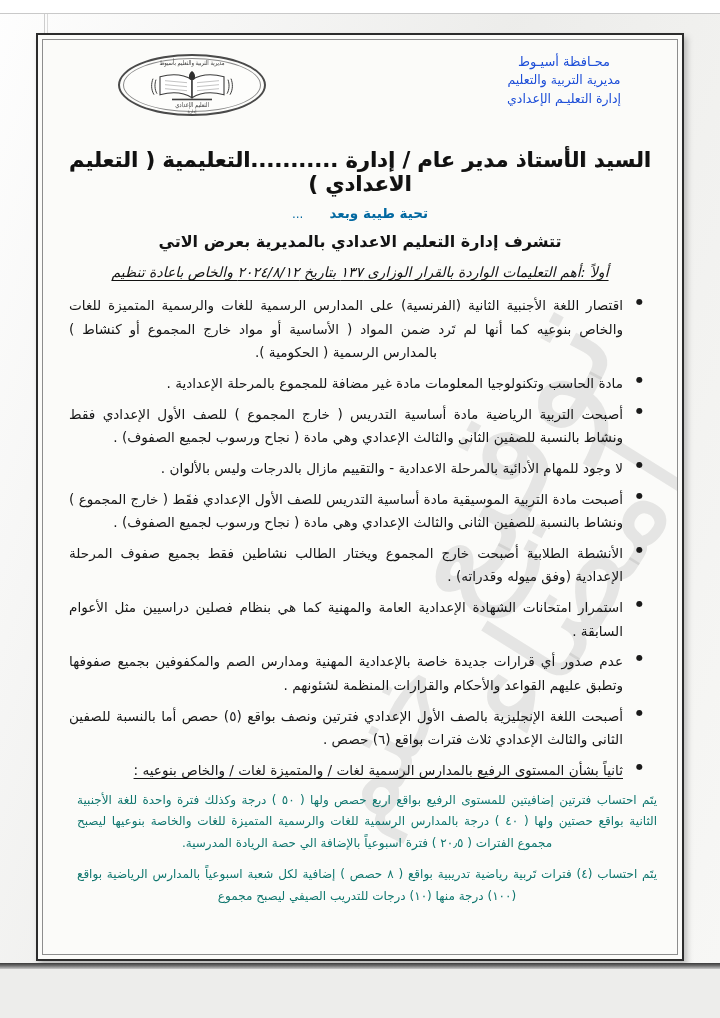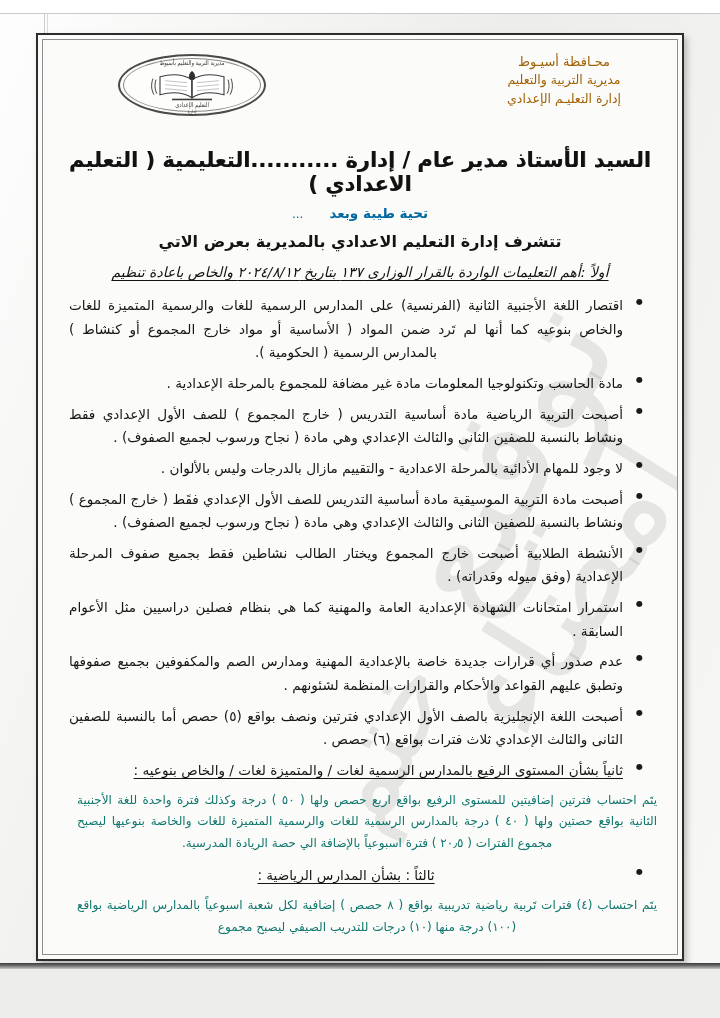--- a/index.html
+++ b/index.html
@@ -95,21 +95,21 @@
     position: relative;
     padding: 10px 0 0 0;
     height: 96px;
   }
   #ministry-lines {
     position: absolute;
     right: 56px;
     top: 12px;
     text-align: center;
     font-family: "DejaVu Sans", sans-serif;
-    color: #a16207;
+    color: #1d4ed8;
     line-height: 1.48;
   }
   #ministry-lines div { font-size: 12.5px; letter-spacing: 0.4px; }
   #ministry-lines div.l1 { font-size: 13px; }
 
   
   #logo {
     position: absolute;
     left: 75px;
     top: 14px;
@@ -314,22 +314,19 @@
       <li class="inkish">أصبحت مادة التربية الموسيقية مادة أساسية التدريس للصف الأول الإعدادي فقَط ( خارج المجموع ) ونشاط بالنسبة للصفين الثانى والثالث الإعدادي وهي مادة ( نجاح ورسوب لجميع الصفوف) .</li>
       <li class="inkish">الأنشطة الطلابية أصبحت خارج المجموع ويختار الطالب نشاطين فقط بجميع صفوف المرحلة الإعدادية (وفق ميوله وقدراته) .</li>
       <li class="inkish">استمرار امتحانات الشهادة الإعدادية العامة والمهنية كما هي بنظام فصلين دراسيين مثل الأعوام السابقة .</li>
       <li class="inkish">عدم صدور أي قرارات جديدة خاصة بالإعدادية المهنية ومدارس الصم والمكفوفين بجميع صفوفها وتطبق عليهم القواعد والأحكام والقرارات المنظمة لشئونهم .</li>
       <li class="inkish">أصبحت اللغة الإنجليزية بالصف الأول الإعدادي فترتين ونصف بواقع (٥) حصص أما بالنسبة للصفين الثانى والثالث الإعدادي ثلاث فترات بواقع (٦) حصص .</li>
       <li class="inkish underlined">ثانياً بشأن المستوى الرفيع بالمدارس الرسمية لغات / والمتميزة لغات / والخاص بنوعيه :</li>
     </ul>
 
     <div class="para-note inkish">يتَم احتساب فترتين إضافيتين للمستوى الرفيع بواقع اربع حصص ولها ( ٥٠ ) درجة وكذلك فترة واحدة للغة الأجنبية الثانية بواقع حصتين ولها ( ٤٠ ) درجة بالمدارس الرسمية للغات والرسمية المتميزة للغات والخاصة بنوعيها ليصبح مجموع الفترات ( ٢٠٫٥ ) فترة اسبوعياً بالإضافة الي حصة الريادة المدرسية.</div>
 
-    <ul id="bullets" style="margin-top:0">
-      <li class="inkish underlined" style="text-align:center; text-align-last:center;">ثالثاً : بشأن المدارس الرياضية :</li>
-    </ul>
     <div class="para-note inkish">يتَم احتساب (٤) فترات تَربية رياضية تدريبية بواقع ( ٨ حصص ) إضافية لكل شعبة اسبوعياً بالمدارس الرياضية بواقع (١٠٠) درجة منها (١٠) درجات للتدريب الصيفي ليصبح مجموع</div>
 
   </div>
 </div>
 
 <div id="scan-bottom-shadow"></div>
 <div id="scan-bottom-shadow2"></div>
 
 </body></html>

